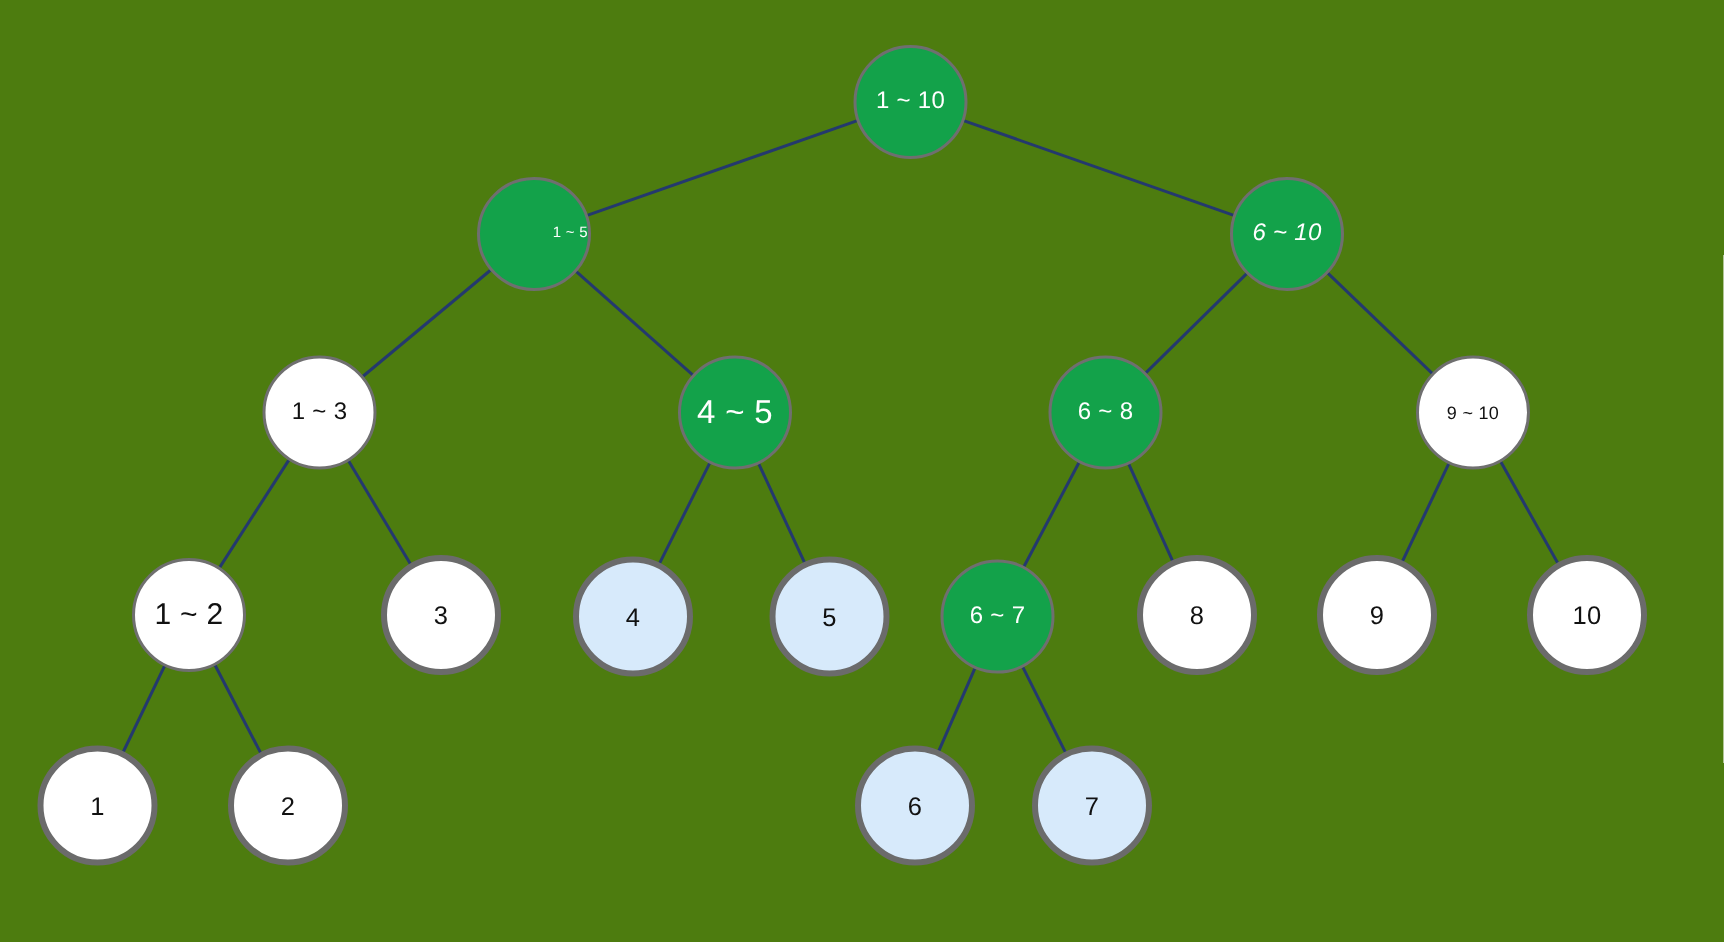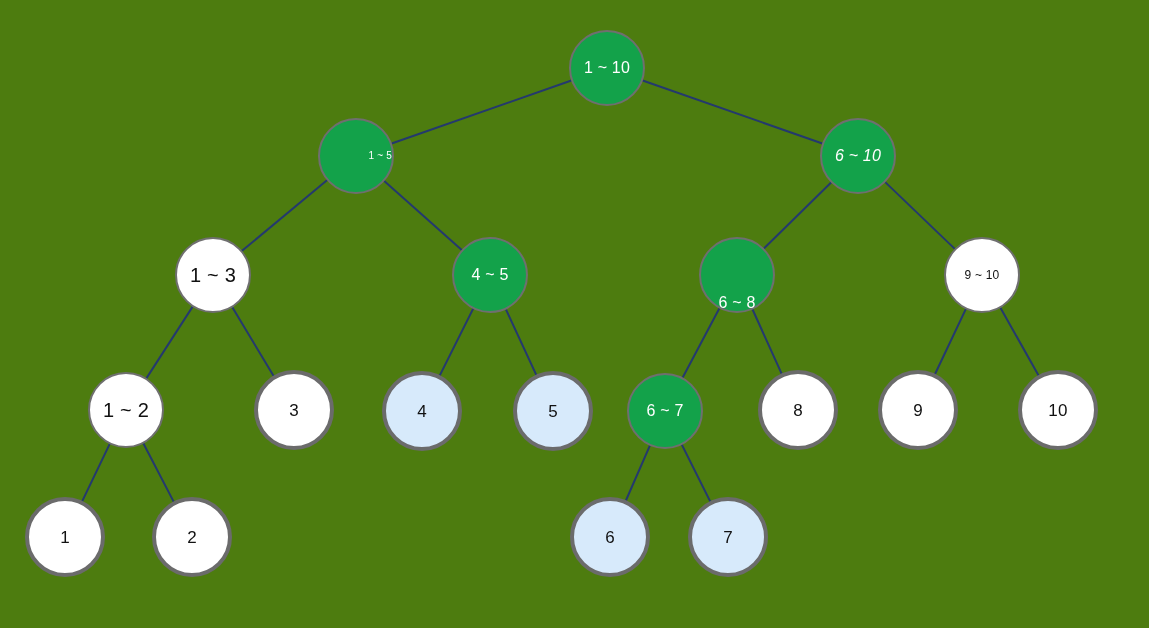--- a/index.html
+++ b/index.html
@@ -90,27 +90,27 @@
   <div id="node-layer">
       <div class="tree-node node-style-green" style="left: 569px; top: 30px; width: 76px; height: 76px; font-size: 16px;">
         <span class="node-label">1 ~ 10</span>
       </div>
       <div class="tree-node node-style-green" style="left: 318px; top: 118px; width: 76px; height: 76px; font-size: 10px; justify-content: flex-end;">
         <span class="node-label">1 ~ 5</span>
       </div>
       <div class="tree-node node-style-green" style="left: 820px; top: 118px; width: 76px; height: 76px; font-size: 16px; font-style: italic;">
         <span class="node-label">6 ~ 10</span>
       </div>
-      <div class="tree-node node-style-white-thin" style="left: 175px; top: 237px; width: 76px; height: 76px; font-size: 20px;">
+      <div class="tree-node node-style-white-thin" style="left: 175px; top: 237px; width: 76px; height: 76px; font-size: 16px;">
         <span class="node-label">1 ~ 3</span>
       </div>
-      <div class="tree-node node-style-green" style="left: 452px; top: 237px; width: 76px; height: 76px; font-size: 16px;">
+      <div class="tree-node node-style-green" style="left: 452px; top: 237px; width: 76px; height: 76px; font-size: 22px;">
         <span class="node-label">4 ~ 5</span>
       </div>
-      <div class="tree-node node-style-green" style="left: 699px; top: 237px; width: 76px; height: 76px; font-size: 16px; align-items: flex-end;">
+      <div class="tree-node node-style-green" style="left: 699px; top: 237px; width: 76px; height: 76px; font-size: 16px;">
         <span class="node-label">6 ~ 8</span>
       </div>
       <div class="tree-node node-style-white-thin" style="left: 944px; top: 237px; width: 76px; height: 76px; font-size: 12px;">
         <span class="node-label">9 ~ 10</span>
       </div>
       <div class="tree-node node-style-white-thin" style="left: 88px; top: 372px; width: 76px; height: 76px; font-size: 20px;">
         <span class="node-label">1 ~ 2</span>
       </div>
       <div class="tree-node node-style-white-thick" style="left: 254px; top: 370px; width: 80px; height: 80px; font-size: 17px;">
         <span class="node-label">3</span>

